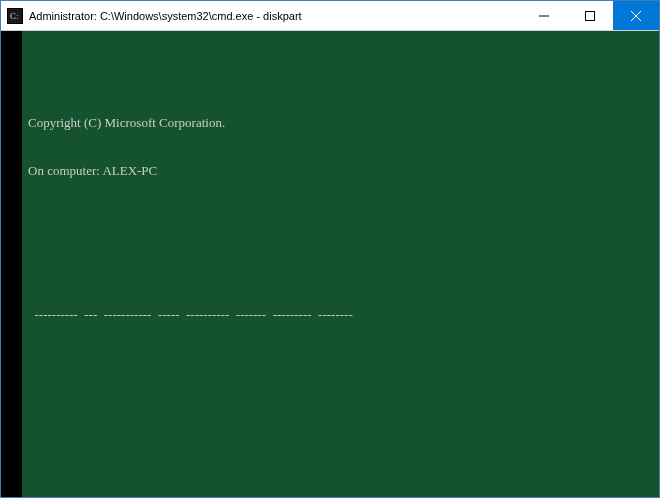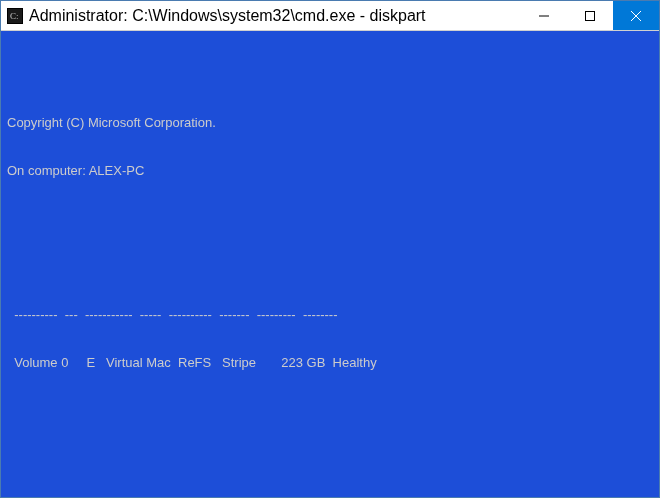--- a/index.html
+++ b/index.html
@@ -33,21 +33,21 @@
     padding-left: 6px;
     gap: 6px;
   }
   .app-icon {
     width: 16px;
     height: 16px;
     display: inline-block;
   }
   .title-text {
     font-family: "Segoe UI", Tahoma, sans-serif;
-    font-size: 16px;
+    font-size: 11px;
     color: #000;
   }
   .win-controls {
     display: flex;
     height: 100%;
   }
   .win-btn {
     width: 46px;
     height: 100%;
     display: flex;
@@ -59,28 +59,29 @@
   .win-btn.min, .win-btn.max {
     color: #000;
     background: #fff;
   }
   .win-btn.close {
     background: #0078d7;
     color: #fff;
   }
   .terminal {
     flex: 1;
-    background: #1d4ed8;
+    background: #14532d;
     color: #ccc;
     padding: 4px 8px 4px 6px;
-    font-family: Liberation Sans, sans-serif;
+    font-family: Liberation Serif, serif;
     font-size: 13px;
     line-height: 16px;
     white-space: pre;
     overflow: hidden;
+    margin-left: 21px;
   }
   .row { white-space: pre; }
   .blank { height: 16px; }
 </style>
 </head>
 <body>
 
 <div class="window">
 
   <div class="titlebar">
@@ -114,21 +115,20 @@
     </div>
   </div>
 
   <div class="terminal">
     <div class="blank"></div>
     <div class="row">Copyright (C) Microsoft Corporation.</div>
     <div class="row">On computer: ALEX-PC</div>
     <div class="blank"></div>
     <div class="blank"></div>
     <div class="row">  ----------  ---  -----------  -----  ----------  -------  ---------  --------</div>
-    <div class="row">  Volume 0     E   Virtual Mac  ReFS   Stripe       223 GB  Healthy</div>
     
     
     
     
     
     
     
     
     
     

